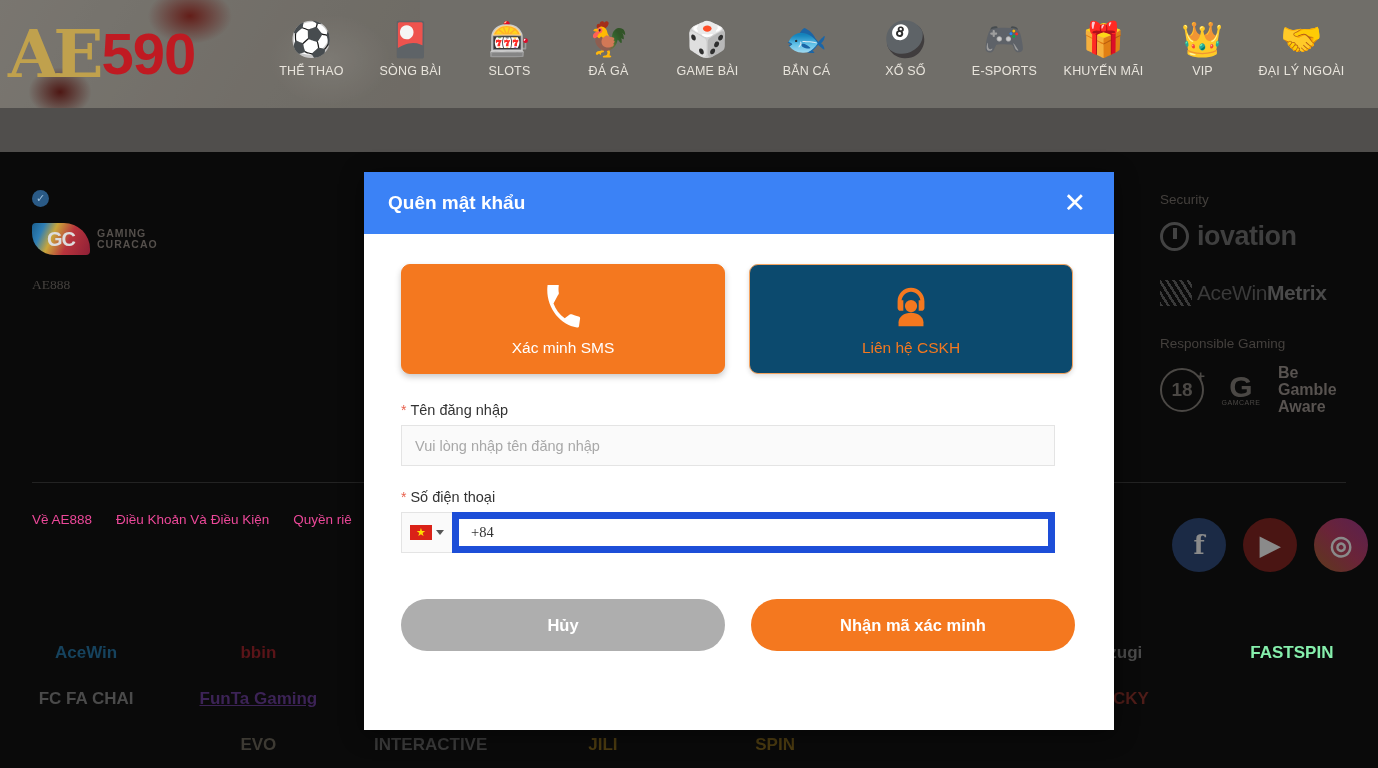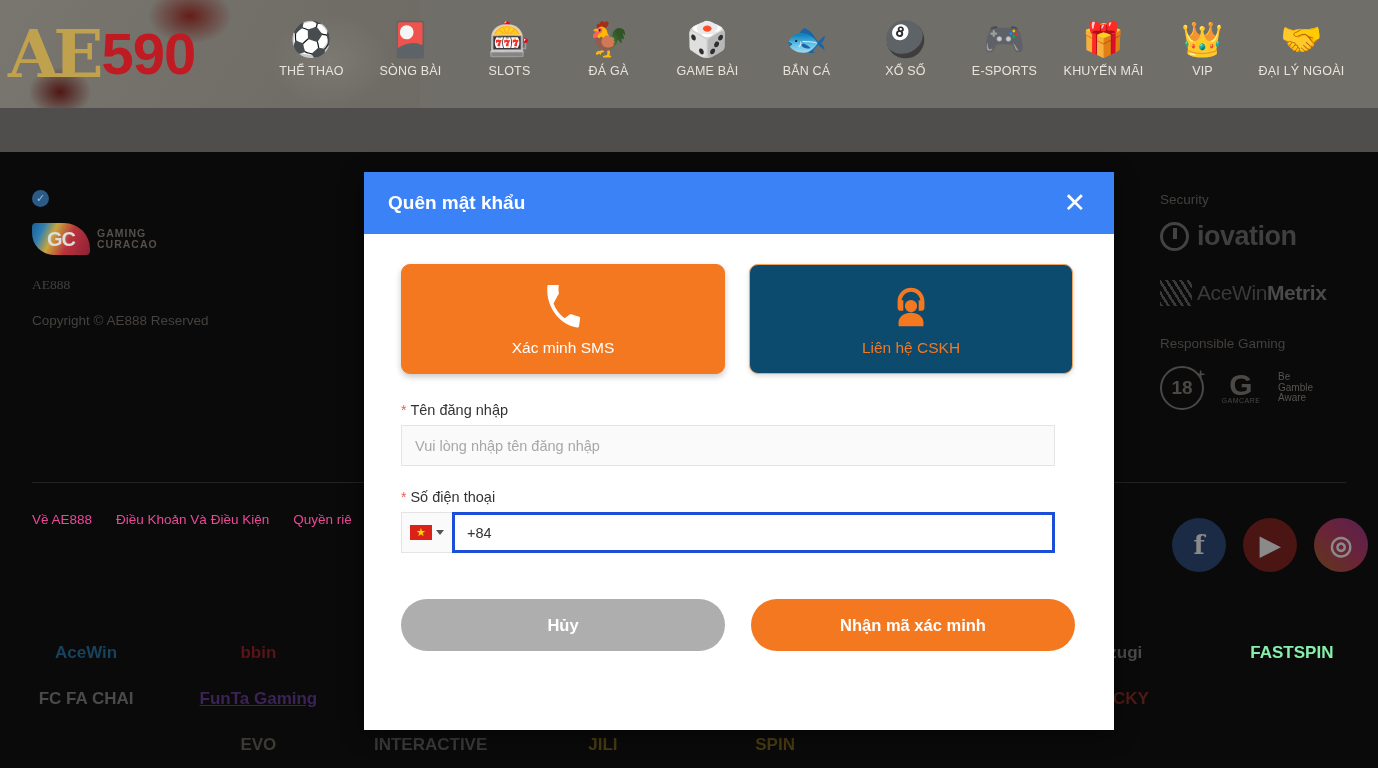--- a/index.html
+++ b/index.html
@@ -134,21 +134,21 @@
     font-size: 19px; font-weight: 700; position: relative;
   }
   .rg18::after { content:"+"; position:absolute; right:-3px; top:-3px; font-size:15px; }
   .gamcare {
     width: 42px; height: 46px;
     display:flex;flex-direction:column;align-items:center;justify-content:center;
     color:#4b4845;
   }
   .gc-g { font-size: 30px; font-weight: 700; line-height:.85; }
   .gc-cap { font-size: 7px; letter-spacing: .5px; }
-  .bga { color:#585350; font-size:10px; font-weight:400; line-height:1.05; }
+  .bga { color:#585350; font-size:16px; font-weight:700; line-height:1.05; }
 
   .social-row {
     position: absolute; left: 1172px; top: 518px;
     display: flex; gap: 17px;
   }
   .soc {
     width: 54px; height: 54px; border-radius: 50%;
     display: flex; align-items: center; justify-content: center;
     color: #8a8a8a; font-size: 26px; font-weight: 700; cursor: pointer;
   }
@@ -233,23 +233,23 @@
     width: 22px; height: 15px; background: #da2218;
     display: flex; align-items: center; justify-content: center;
     color: #ffdd00; font-size: 11px; line-height: 1;
   }
   .caret {
     width: 0; height: 0;
     border-left: 4px solid transparent; border-right: 4px solid transparent;
     border-top: 5px solid #555;
   }
   .phone-input {
-    flex: 1; border: 3px solid #1d4ed8; background: #fff;
+    flex: 1; border: 7px solid #1d4ed8; background: #fff;
     font-size: 14.5px; color: #333; padding: 12px 12px;
-    font-family: Liberation Sans, sans-serif; outline: none;
+    font-family: Liberation Serif, serif; outline: none;
   }
 
   .actions {
     display: flex; gap: 26px; margin-top: 46px;
   }
   .btn {
     width: 324px; height: 52px; border-radius: 26px; border: none;
     font-size: 16.5px; font-weight: 700; color: #fff; cursor: pointer;
     font-family: "Liberation Sans", sans-serif;
   }
@@ -319,21 +319,20 @@
   <div class="footer-left">
     <div class="verified-badge">✓</div>
     <div class="gc-logo">
       <div class="gc-mark">GC</div>
       <div class="gc-text">
         <div>GAMING</div>
         <div>CURACAO</div>
       </div>
     </div>
     <div class="ft-txt">AE888</div>
-    <div class="ft-copy">Copyright © AE888 Reserved</div>
   </div>
 
   <div class="ft-divider"></div>
   <div class="ft-links" id="ftlinks">
       <span>Về AE888</span>
       <span>Điều Khoản Và Điều Kiện</span>
       <span>Quyền riê</span>
     </div>
 
   <div class="footer-right">

